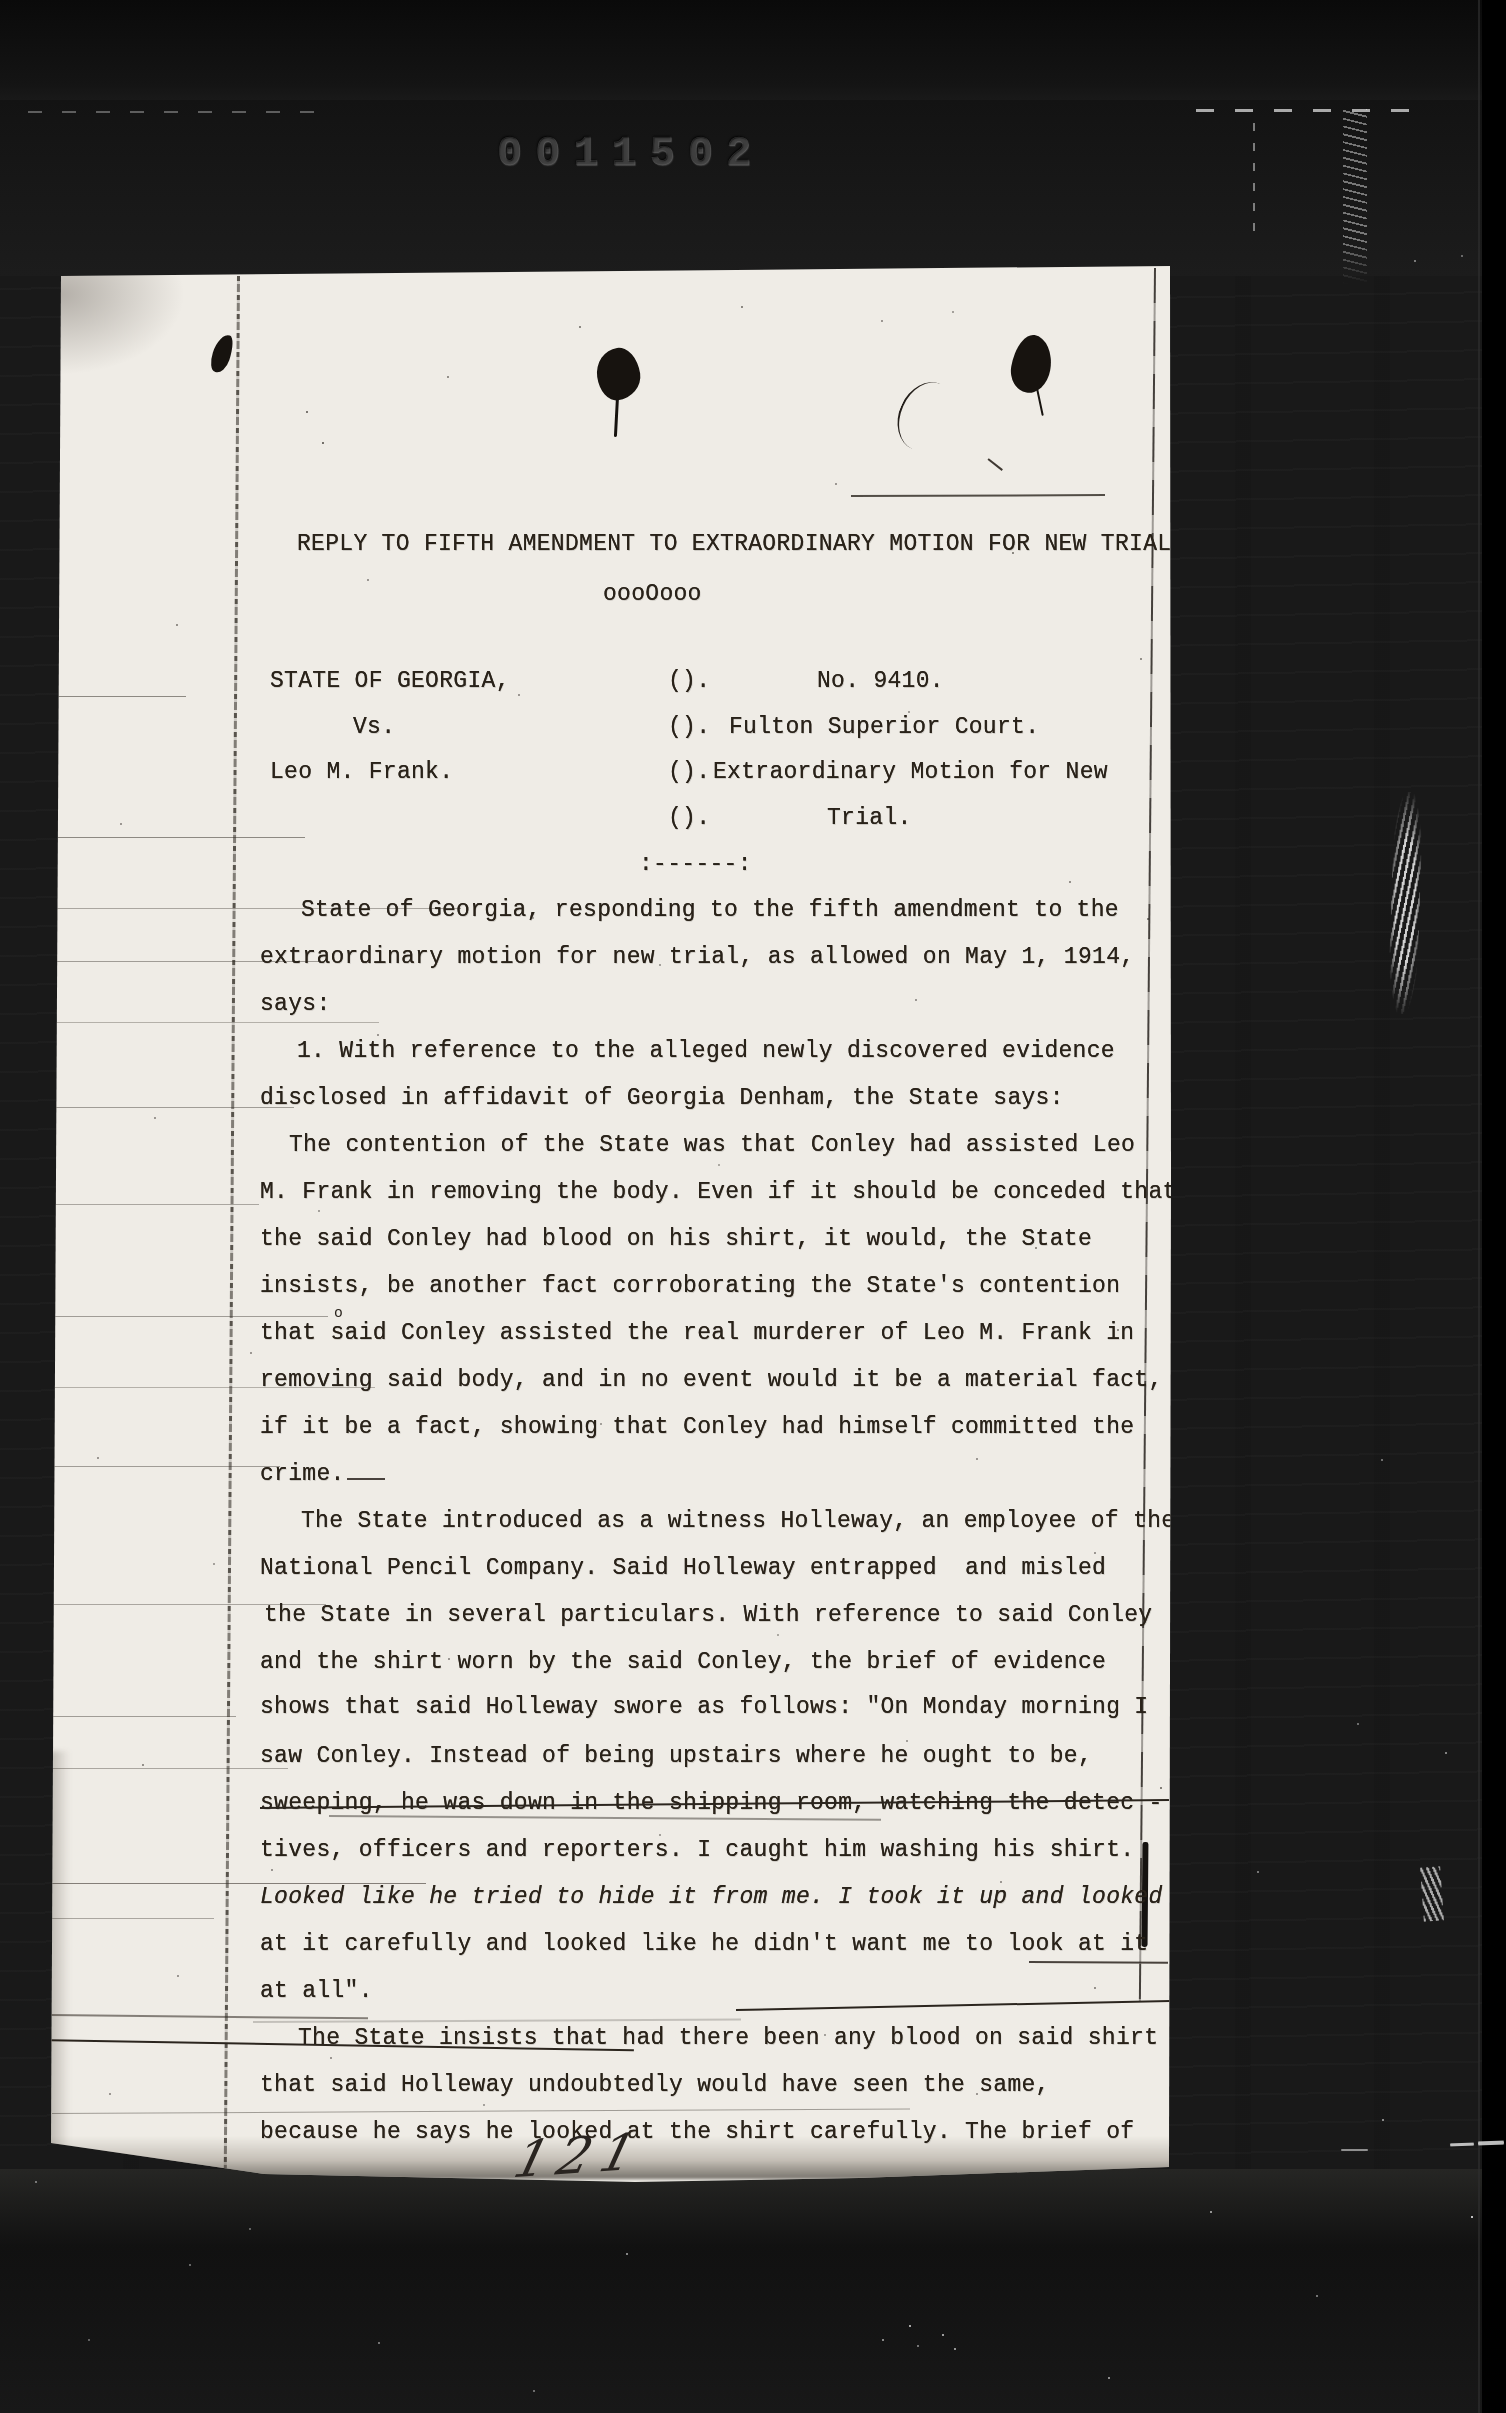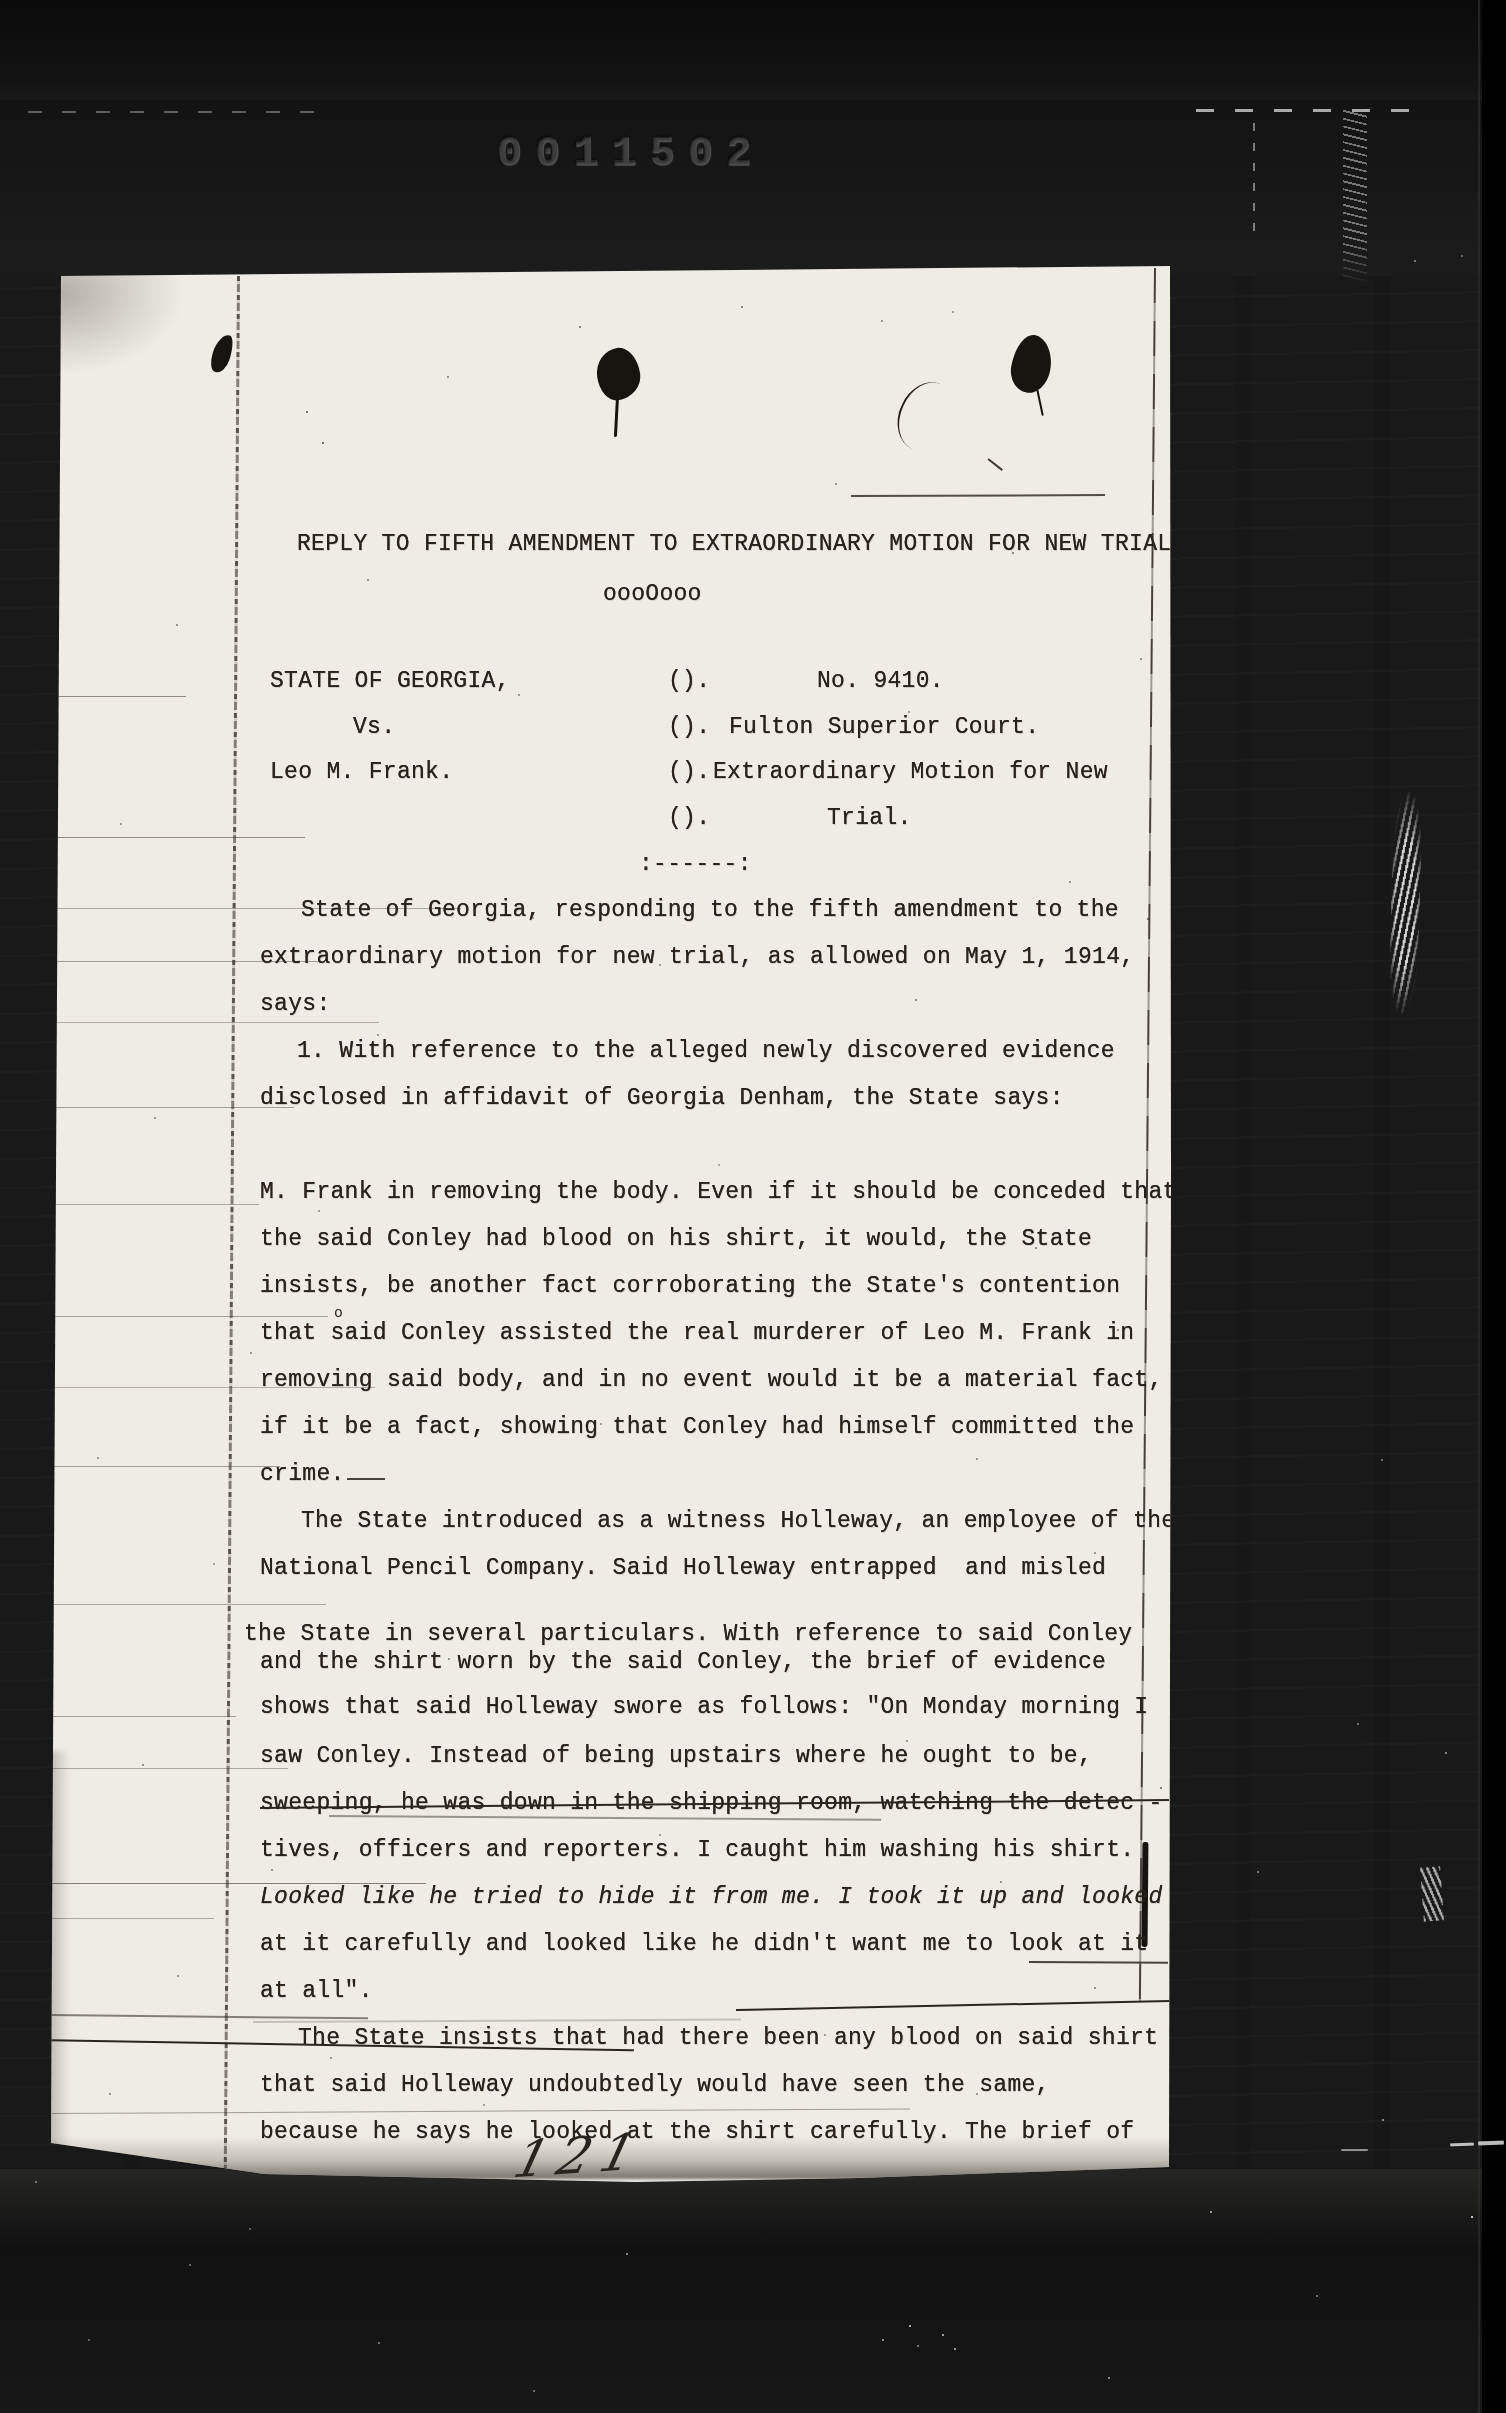--- a/index.html
+++ b/index.html
@@ -135,30 +135,31 @@
   <div class="tl" style="left:668px;top:807px;">().</div>
   <div class="tl" style="left:827px;top:807px;">Trial.</div>
 
   <div class="tl" style="left:639px;top:853px;">:------:</div>
 
   <div class="tl" style="left:301px;top:899px;">State of Georgia, responding to the fifth amendment to the</div>
   <div class="tl" style="left:260px;top:946px;">extraordinary motion for new trial, as allowed on May 1, 1914,</div>
   <div class="tl" style="left:260px;top:993px;">says:</div>
   <div class="tl" style="left:297px;top:1040px;">1. With reference to the alleged newly discovered evidence</div>
   <div class="tl" style="left:260px;top:1087px;">disclosed in affidavit of Georgia Denham, the State says:</div>
+  <div class="tl" style="left:289px;top:1134px;">The contention of the State was that Conley had assisted Leo</div>
   <div class="tl" style="left:260px;top:1181px;">M. Frank in removing the body. Even if it should be conceded that</div>
   <div class="tl" style="left:260px;top:1228px;">the said Conley had blood on his shirt, it would, the State</div>
   <div class="tl" style="left:260px;top:1275px;">insists, be another fact corroborating the State's contention</div>
   <div class="tl" style="left:260px;top:1322px;">that said Conley assisted the real murderer of Leo M. Frank in</div>
   <div class="tl" style="left:260px;top:1369px;">removing said body, and in no event would it be a material fact,</div>
   <div class="tl" style="left:260px;top:1416px;">if it be a fact, showing that Conley had himself committed the</div>
   <div class="tl" style="left:260px;top:1463px;">crime.</div>
   <div class="tl" style="left:301px;top:1510px;">The State introduced as a witness Holleway, an employee of the</div>
   <div class="tl" style="left:260px;top:1557px;">National Pencil Company. Said Holleway entrapped  and misled</div>
-  <div class="tl" style="left:244px;top:1604px;margin-top:19px;">the State in several particulars. With reference to said Conley</div>
+  <div class="tl" style="left:264px;top:1604px;">the State in several particulars. With reference to said Conley</div>
   <div class="tl" style="left:260px;top:1651px;">and the shirt worn by the said Conley, the brief of evidence</div>
   <div class="tl" style="left:260px;top:1696px;">shows that said Holleway swore as follows: "On Monday morning I</div>
   <div class="tl" style="left:260px;top:1745px;">saw Conley. Instead of being upstairs where he ought to be,</div>
   <div class="tl" style="left:260px;top:1792px;">sweeping, he was down in the shipping room, watching the detec -</div>
   <div class="tl" style="left:260px;top:1839px;">tives, officers and reporters. I caught him washing his shirt.</div>
   <div class="tl" style="left:260px;top:1886px;font-style:italic;">Looked like he tried to hide it from me. I took it up and looked</div>
   <div class="tl" style="left:260px;top:1933px;">at it carefully and looked like he didn't want me to look at it</div>
   <div class="tl" style="left:260px;top:1980px;">at all".</div>
   <div class="tl" style="left:298px;top:2027px;">The State insists that had there been any blood on said shirt</div>
   <div class="tl" style="left:260px;top:2074px;">that said Holleway undoubtedly would have seen the same,</div>

